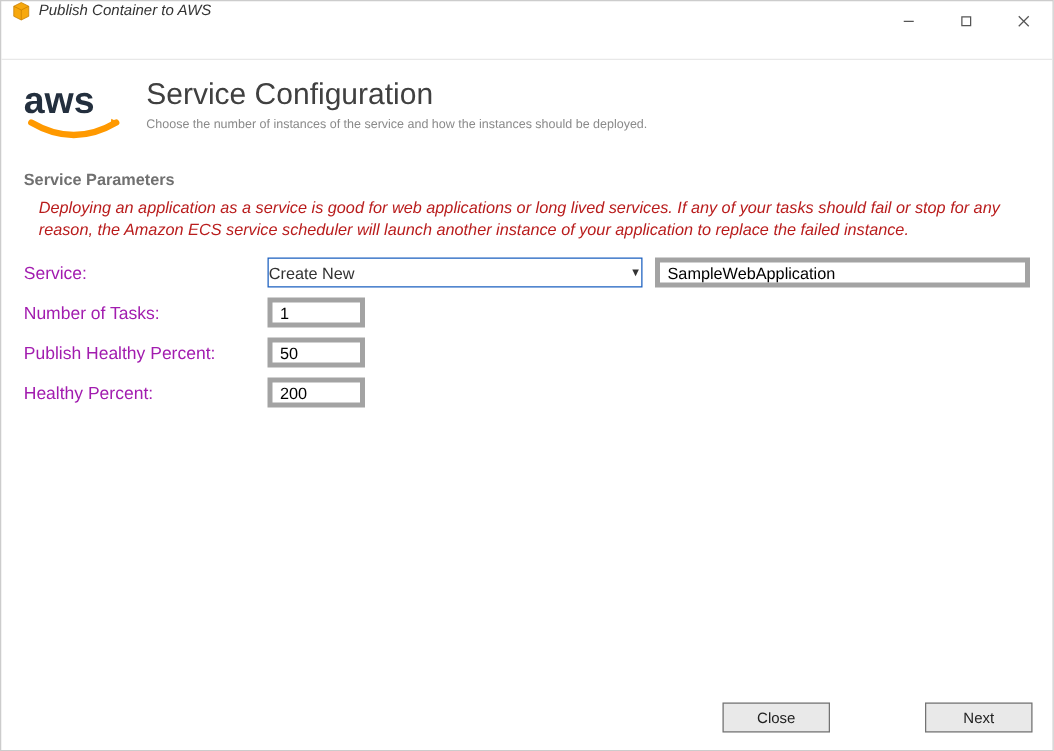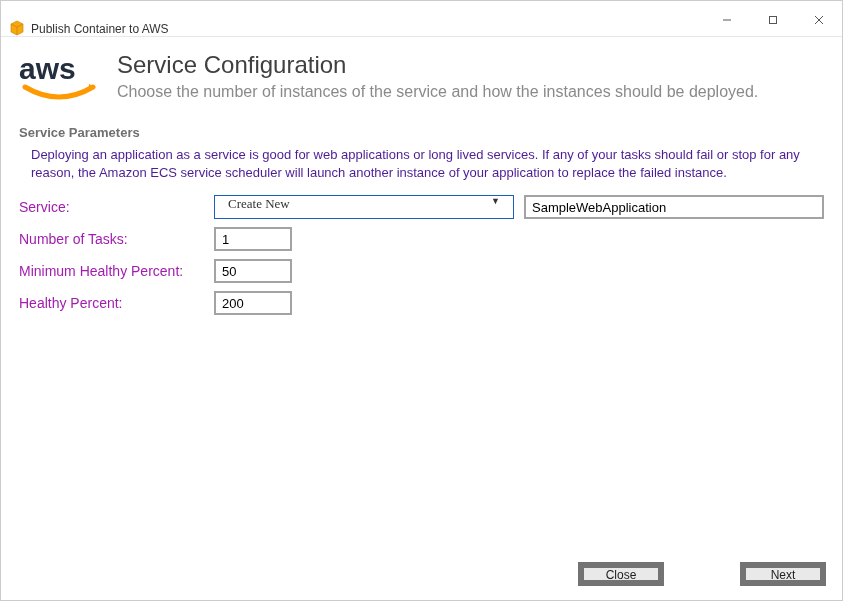--- a/index.html
+++ b/index.html
@@ -9,25 +9,26 @@
       background: #fff;
       color: #333;
       width: 843px;
       height: 601px;
       border: 1px solid #ccc;
       display: flex;
       flex-direction: column;
       overflow: hidden;
     }
     .titlebar {
-      height: 36px;
-      display: flex;
-      align-items: flex-end;
+      height: 47px;
+      display: flex;
+      align-items: flex-start;
       padding: 0 0 0 8px;
       border-bottom: 1px solid #e8e8e8;
+      font-style: italic;
     }
     .titlebar-icon {
       width: 16px; height: 16px;
       margin-right: 6px;
       display: inline-flex; align-items: center; justify-content: center;
     }
     .titlebar-title { font-size: 12px; color: #333; flex: 0 0 auto; }
     .titlebar-spacer { flex: 1; }
     .win-btn {
       width: 46px; height: 32px;
@@ -46,35 +47,36 @@
       flex-shrink: 0;
       display: inline-flex; align-items: center; justify-content: flex-start;
     }
     .header-text h1 {
       font-size: 24px;
       font-weight: 400;
       color: #404040;
       margin-bottom: 4px;
     }
     .header-text p {
-      font-size: 16px;
+      font-size: 10px;
       color: #8a8a8a;
     }
     .section {
       padding: 6px 18px 0 18px;
     }
     .section-title {
       font-size: 13px;
       font-weight: 600;
       color: #707070;
       margin-bottom: 6px;
     }
     .section-desc {
       font-size: 13px;
-      color: #4c1d95;
+      font-style: italic;
+      color: #b91c1c;
       line-height: 1.35;
       padding: 0 6px 14px 12px;
     }
     .form {
       padding: 0 18px;
     }
     .row {
       display: flex;
       align-items: center;
       gap: 10px;
@@ -84,51 +86,50 @@
       width: 185px;
       font-size: 14px;
       color: #a21caf;
     }
     .select {
       width: 300px;
       height: 24px;
       border: 1px solid #1a5fbf;
       background: #fff;
       display: flex;
-      align-items: flex-start;
+      align-items: center;
       justify-content: space-between;
-      padding: 0 13px;
-      font-size: 13px;
-      font-family: Liberation Serif, serif;
+      padding: 0 0;
+      font-size: 13px;
     }
     .select .caret {
       font-size: 9px; color: #333;
     }
     .text-input {
       height: 24px;
-      border: 2px solid #a3a3a3;
+      border: 4px solid #a3a3a3;
       padding: 0 6px;
       font-size: 13px;
       font-family: inherit;
       background: #fff;
     }
     .name-input { flex: 1; }
     .num-input { width: 78px; }
     .content-fill { flex: 1; }
     .footer {
       border-top: 0;
       padding: 10px 16px 14px 16px;
       display: flex;
       justify-content: flex-end;
       gap: 8px;
     }
     .btn {
       min-width: 86px;
       height: 24px;
-      border: 6px solid #737373;
+      border: 1px solid #737373;
       background: #e9e9e9;
       font-size: 12px;
       font-family: inherit;
       color: #222;
     }
     .btn:disabled {
       color: #aaa;
       background: #f3f3f3;
       border-color: #ccc;
     }
@@ -191,21 +192,21 @@
       <span>Create New</span>
       <span class="caret">▼</span>
     </div>
     <input class="text-input name-input" type="text" value="SampleWebApplication" style="">
   </div>
   <div class="row">
     <div class="label-col">Number of Tasks:</div>
     <input class="text-input num-input" type="text" value="1" style="">
   </div>
   <div class="row">
-    <div class="label-col">Minimum Healthy Percent:</div>
+    <div class="label-col">Publish Healthy Percent:</div>
     <input class="text-input num-input" type="text" value="50" style="">
   </div>
   <div class="row">
     <div class="label-col">Healthy Percent:</div>
     <input class="text-input num-input" type="text" value="200" style="">
   </div>
 </div>
 
 <div class="content-fill"></div>
 

